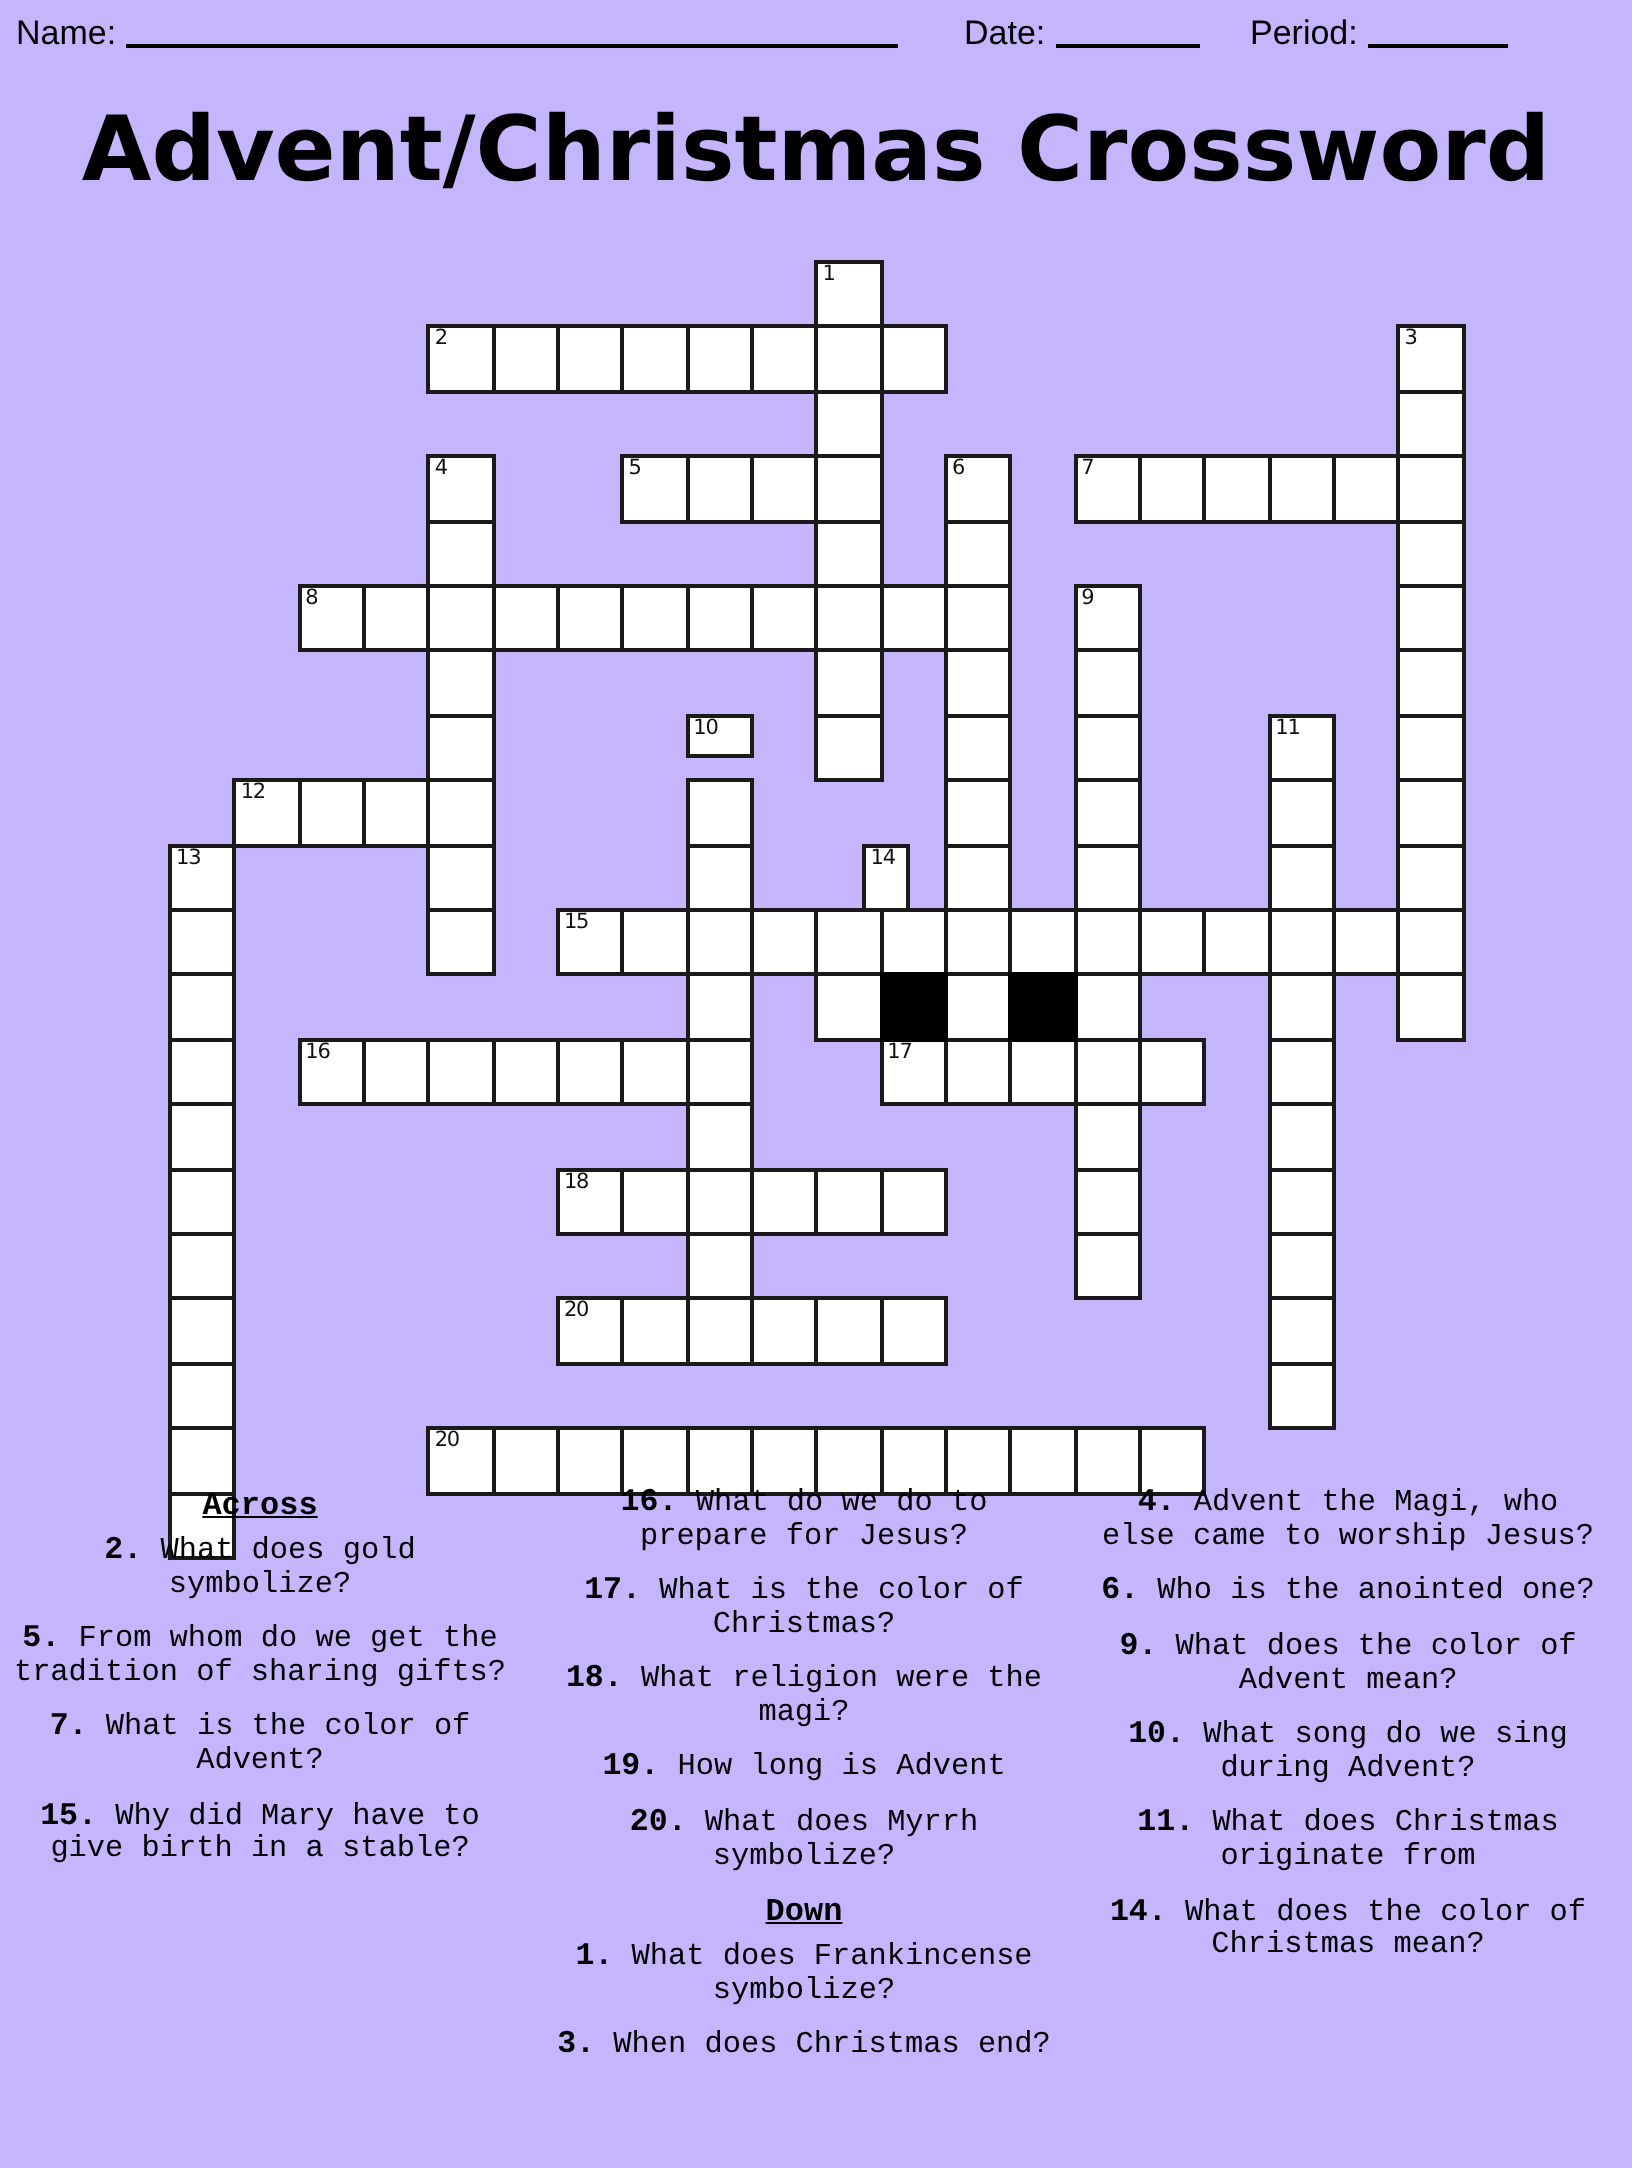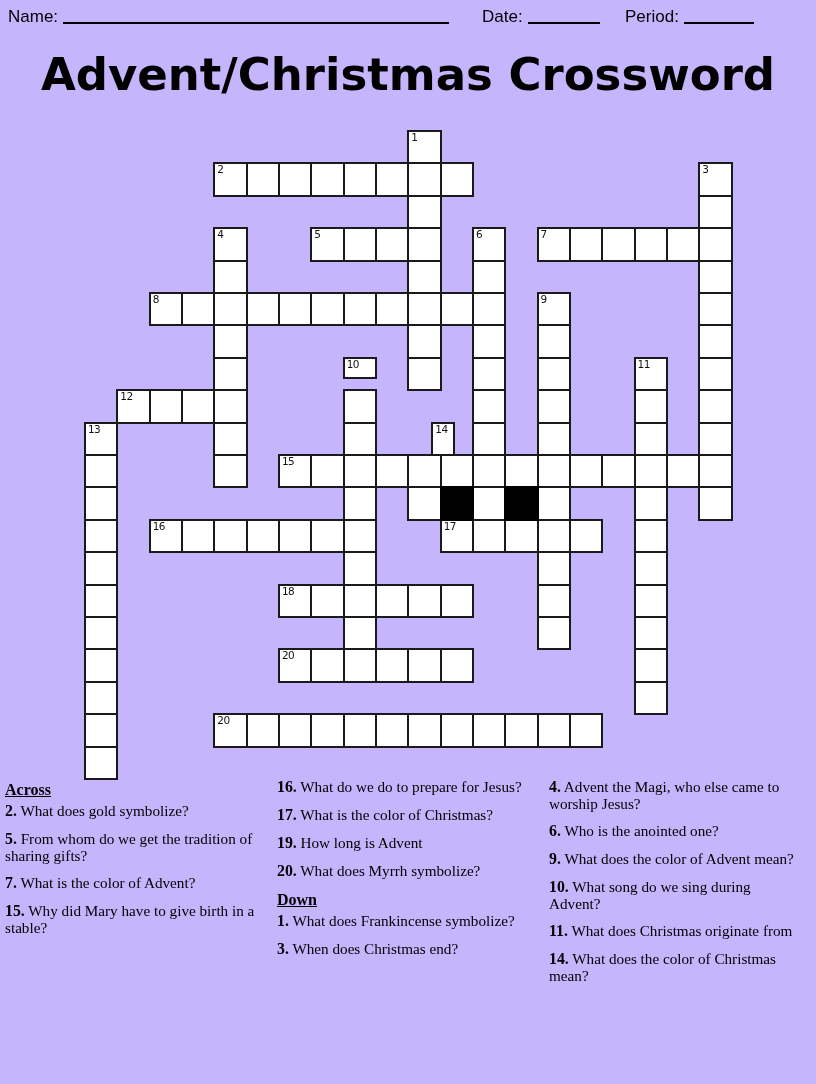--- a/index.html
+++ b/index.html
@@ -34,23 +34,24 @@
   }
   .cell.black { background:#000; border-color:#000; }
   .cellnum {
     position:absolute; top:-1px; left:2px;
     font-family:"DejaVu Sans", sans-serif; font-size:10.5px;
     letter-spacing:-0.6px; color:#111; line-height:1.15;
   }
 
   
   .clue-col {
-    position:absolute; top:779px; width:250px;
-    font-family:Liberation Serif, serif; font-size:15.2px; line-height:1.07;
+    position:absolute; top:743px; width:250px;
+    font-family:Liberation Mono, monospace; font-size:15.2px; line-height:1.07;
     color:#000;
+    text-align:center;
   }
   #clue-col-0 { left:5px; }
   #clue-col-1 { left:277px; }
   #clue-col-2 { left:549px; }
   .clue-header {
     font-size:16px; font-weight:bold; text-decoration:underline;
     margin:2px 0 5px 0;
   }
   .clue { margin:0 0 11px 0; }
   .clue .num { font-weight:bold; font-size:15.8px; }
@@ -268,20 +269,21 @@
   <div class="clue-col" id="clue-col-0">
       <div class="clue-header">Across</div>
       <p class="clue"><span class="num">2.</span><span> What does gold symbolize?</span></p>
       <p class="clue"><span class="num">5.</span><span> From whom do we get the tradition of sharing gifts?</span></p>
       <p class="clue"><span class="num">7.</span><span> What is the color of Advent?</span></p>
       <p class="clue"><span class="num">15.</span><span> Why did Mary have to give birth in a stable?</span></p>
     </div>
   <div class="clue-col" id="clue-col-1">
       <p class="clue"><span class="num">16.</span><span> What do we do to prepare for Jesus?</span></p>
       <p class="clue"><span class="num">17.</span><span> What is the color of Christmas?</span></p>
+      <p class="clue"><span class="num">18.</span><span> What religion were the magi?</span></p>
       <p class="clue"><span class="num">19.</span><span> How long is Advent</span></p>
       <p class="clue"><span class="num">20.</span><span> What does Myrrh symbolize?</span></p>
       <div class="clue-header">Down</div>
       <p class="clue"><span class="num">1.</span><span> What does Frankincense symbolize?</span></p>
       <p class="clue"><span class="num">3.</span><span> When does Christmas end?</span></p>
     </div>
   <div class="clue-col" id="clue-col-2">
       <p class="clue"><span class="num">4.</span><span> Advent the Magi, who else came to worship Jesus?</span></p>
       <p class="clue"><span class="num">6.</span><span> Who is the anointed one?</span></p>
       <p class="clue"><span class="num">9.</span><span> What does the color of Advent mean?</span></p>

